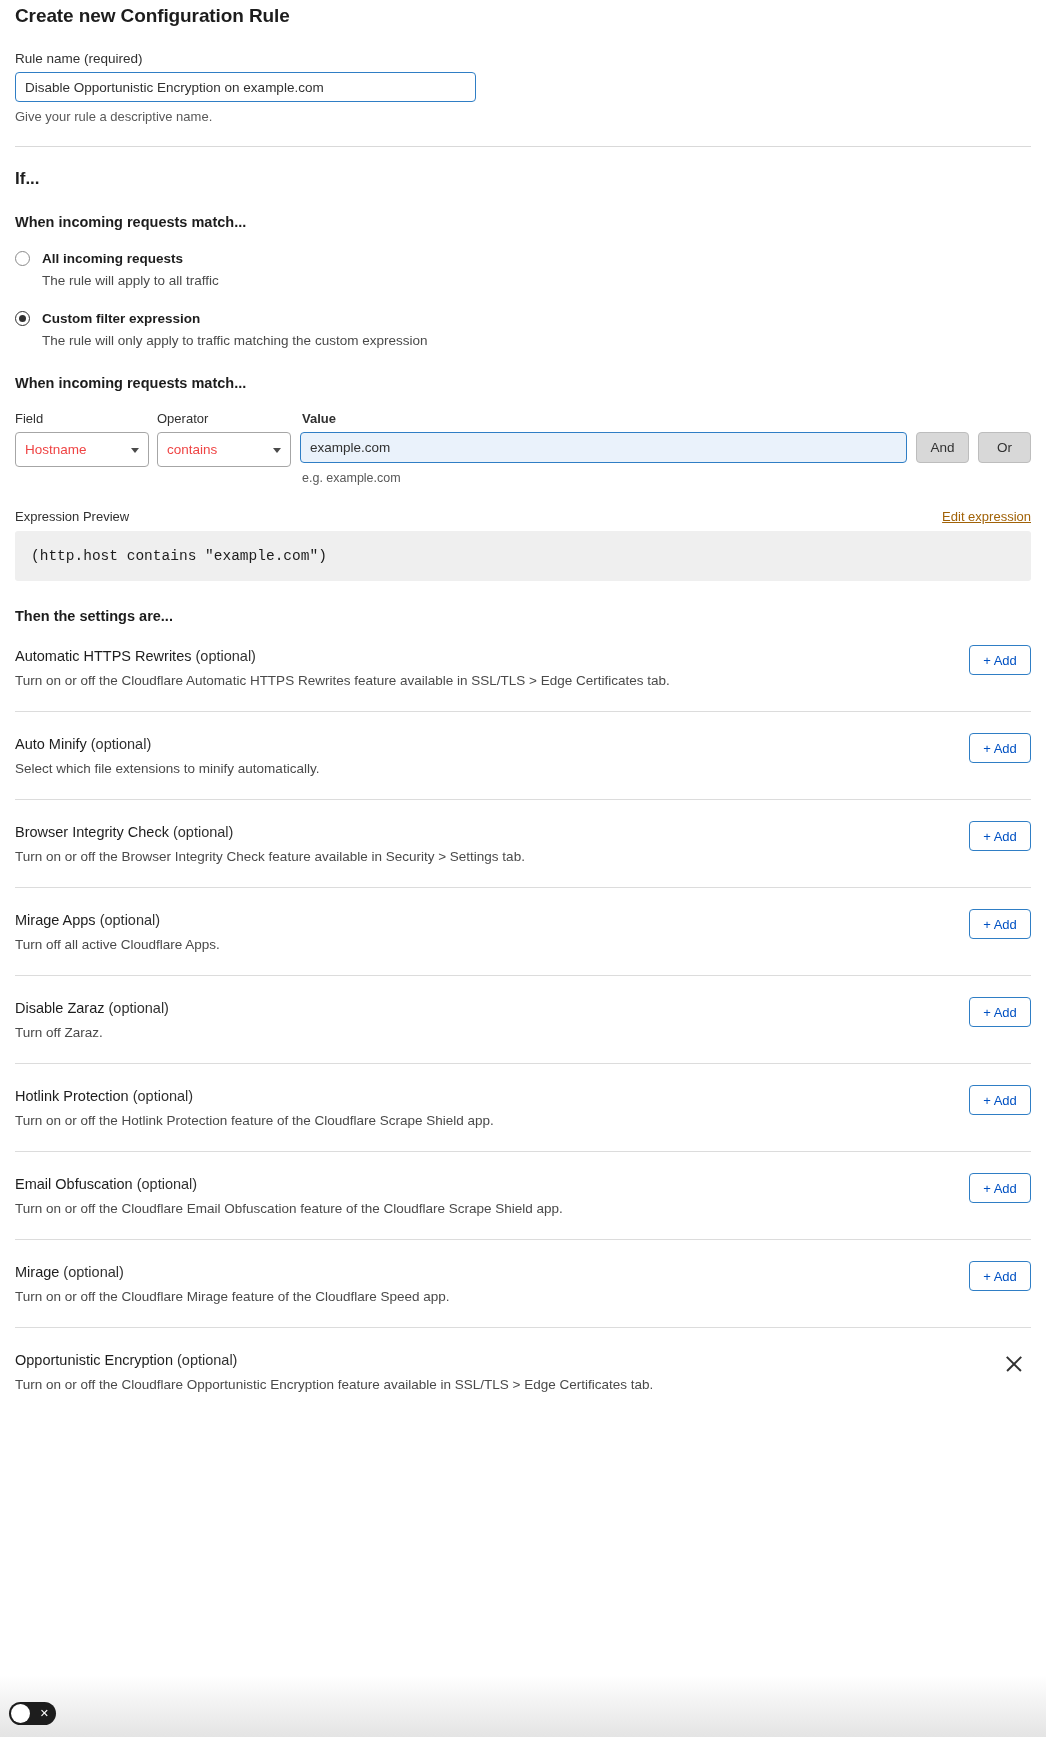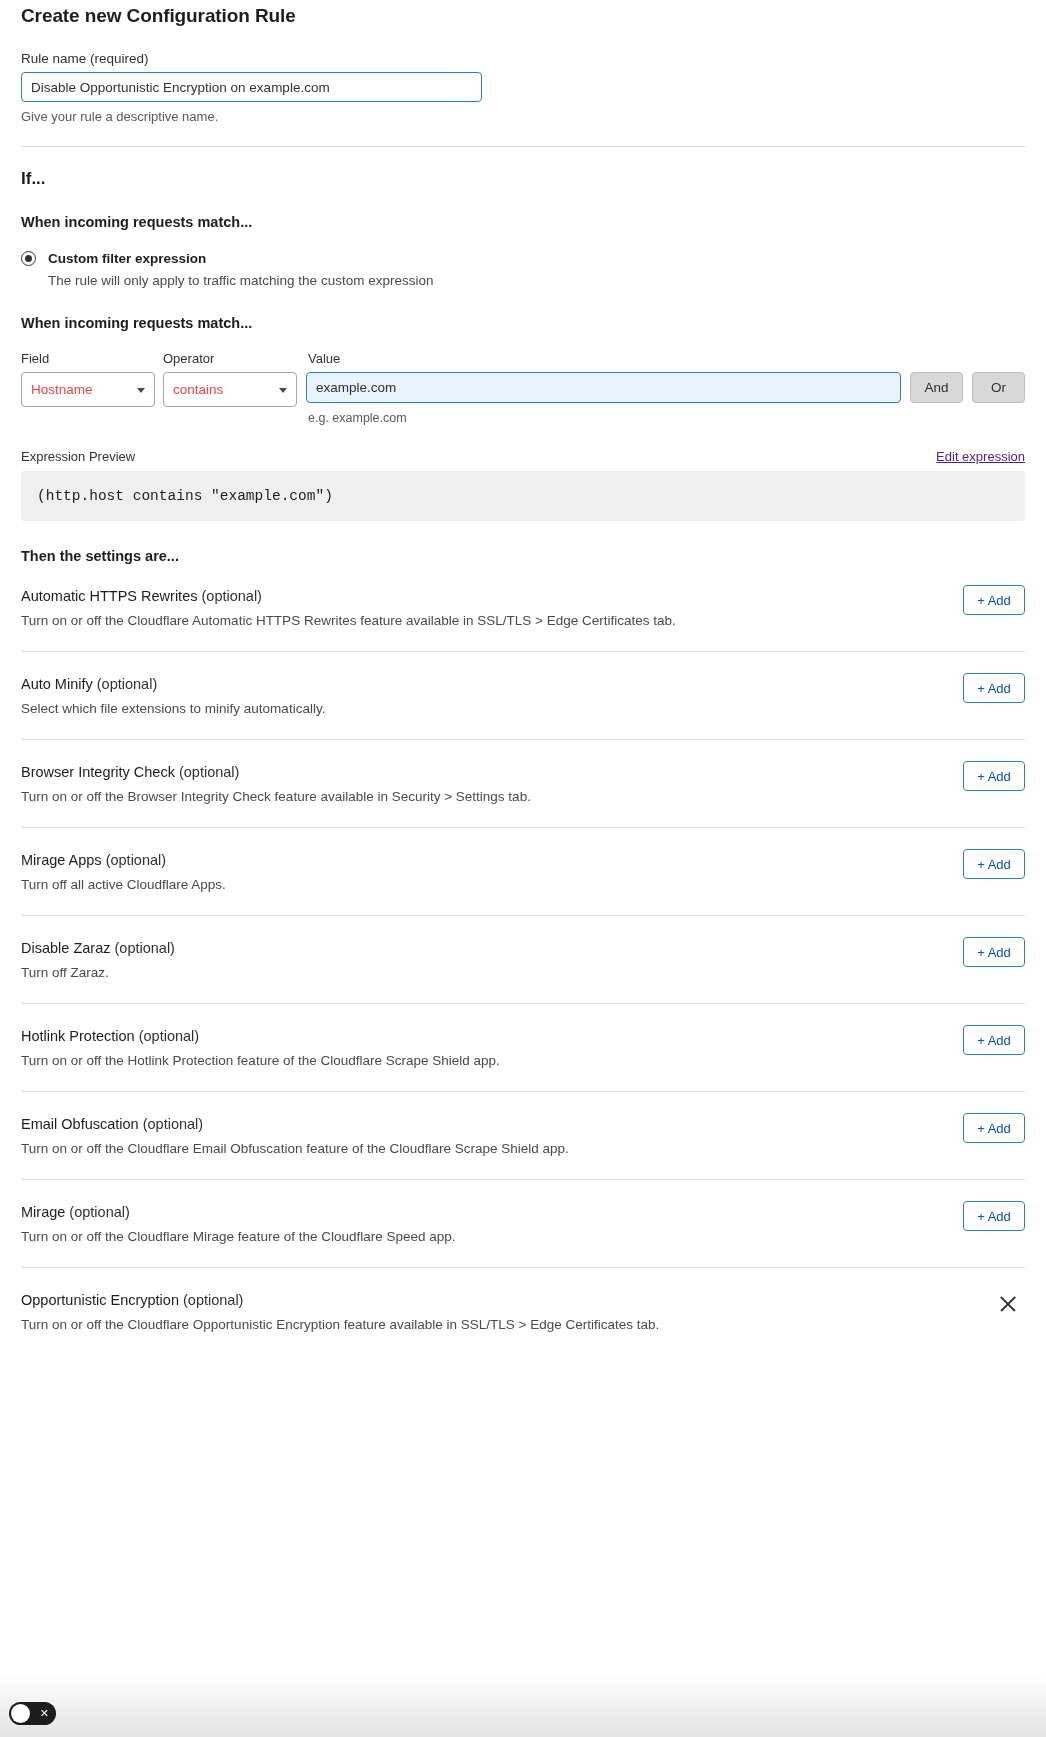--- a/index.html
+++ b/index.html
@@ -10,21 +10,21 @@
     font-family: "Liberation Sans", sans-serif;
     color: #313131;
   }
   body {
     width: 1046px;
     min-height: 1737px;
     position: relative;
     overflow-x: hidden;
   }
   .page {
-    padding: 0 21px;
+    padding: 0 15px;
   }
 
   
   .page-title {
     font-size: 19px;
     font-weight: bold;
     color: #1d1d1d;
     margin: 0;
     padding: 5px 0 0 0;
     letter-spacing: -0.1px;
@@ -122,21 +122,21 @@
   .builder {
     margin-top: 20px;
   }
   .builder-heads {
     display: flex;
     font-size: 13px;
     color: #313131;
   }
   .h-field { width: 142px; }
   .h-operator { width: 145px; }
-  .h-value { flex: 1; }
+  .h-value { flex: 1; font-weight: bold; }
 
   .builder-row {
     display: flex;
     align-items: flex-start;
     margin-top: 6px;
   }
   .select {
     position: relative;
     width: 134px;
     height: 35px;
@@ -194,21 +194,21 @@
   
   .preview-head {
     display: flex;
     justify-content: space-between;
     align-items: flex-start;
     margin-top: 24px;
   }
   .preview-label { font-size: 13px; color: #313131; }
   .edit-link {
     font-size: 13px;
-    color: #4c1d95;
+    color: #a16207;
     text-decoration: underline;
     cursor: pointer;
   }
   .preview-box {
     margin-top: 7px;
     background: #efefef;
     border-radius: 3px;
     padding: 17px 16px;
     font-family: "Liberation Mono", monospace;
     font-size: 14.5px;
@@ -327,20 +327,27 @@
 
   <div class="field-label">Rule name (required)</div>
   <input class="text-input" type="text" value="Disable Opportunistic Encryption on example.com" style="">
   <p class="hint">Give your rule a descriptive name.</p>
 
   <hr class="sep">
 
   <h2 class="section-title">If...</h2>
   <div class="subsection-title">When incoming requests match...</div>
 
+  <div class="radio-row">
+    <span class="radio"></span>
+    <span class="radio-texts">
+      <span class="radio-label">All incoming requests</span>
+      <span class="radio-desc">The rule will apply to all traffic</span>
+    </span>
+  </div>
 
   <div class="radio-row">
     <span class="radio checked"></span>
     <span class="radio-texts">
       <span class="radio-label">Custom filter expression</span>
       <span class="radio-desc">The rule will only apply to traffic matching the custom expression</span>
     </span>
   </div>
 
   <div class="subsection-title">When incoming requests match...</div>

